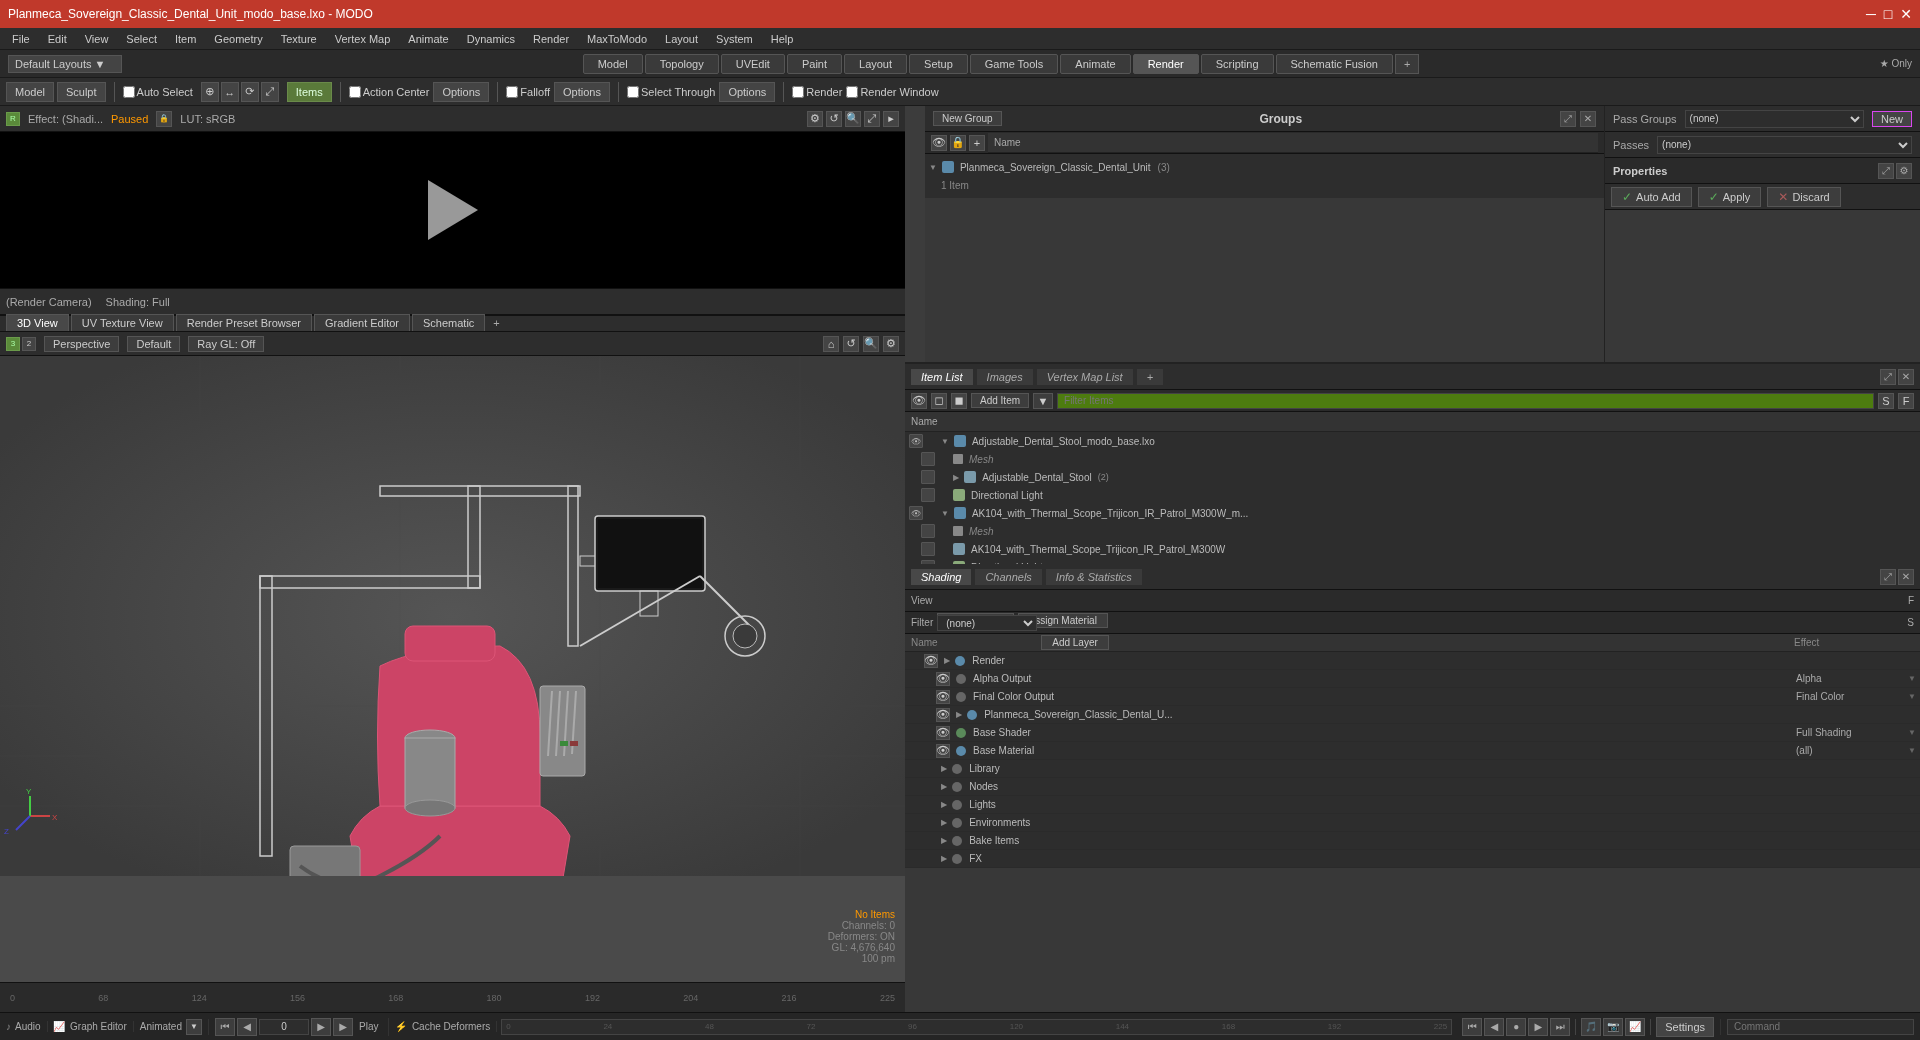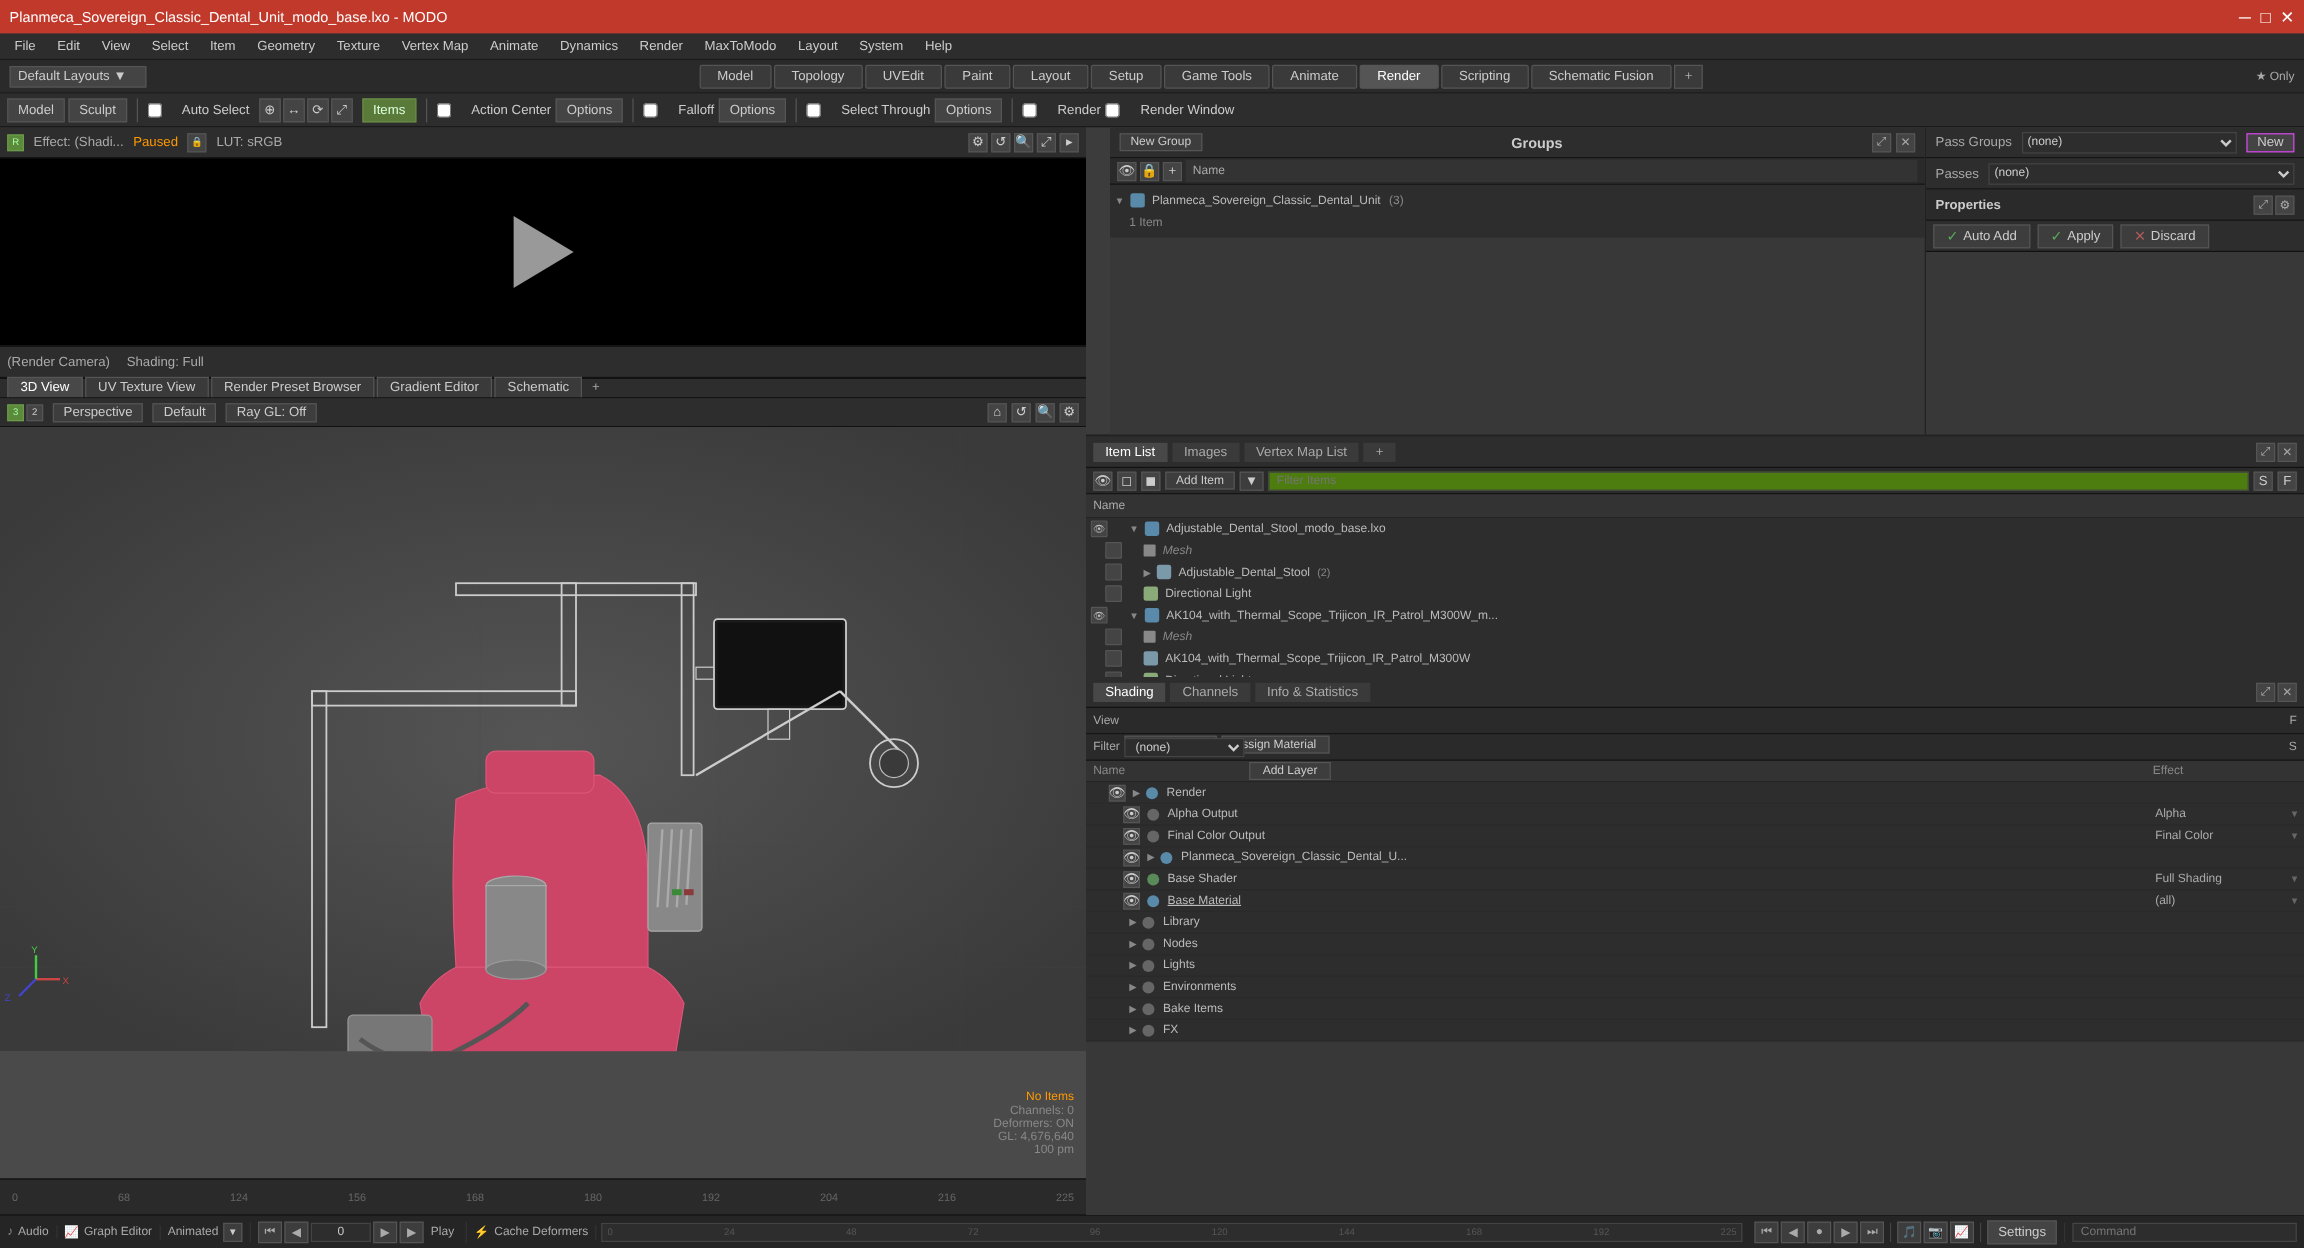--- a/index.html
+++ b/index.html
@@ -109,21 +109,21 @@
       font-size: 11px;
       cursor: pointer;
       height: 20px;
       display: flex;
       align-items: center;
       gap: 3px;
       white-space: nowrap;
     }
     .toolbar-btn.active { background: #5a7a3a; border-color: #6a8a4a; color: #dfd; }
     .toolbar-separator { width: 1px; height: 20px; background: #555; margin: 0 4px; }
-    .toolbar-checkbox { display: flex; align-items: center; gap: 17px; }
+    .toolbar-checkbox { display: flex; align-items: center; gap: 2px; }
     .toolbar-checkbox input { width: 12px; height: 12px; }
 
     
     #left-panel {
       display: flex;
       flex-direction: column;
       width: 905px;
       min-width: 905px;
     }
 
@@ -289,20 +289,21 @@
       padding: 0 6px;
       gap: 4px;
       border-bottom: 1px solid #111;
     }
     .panel-tab {
       padding: 2px 10px;
       background: #3a3a3a;
       color: #aaa;
       font-size: 11px;
       cursor: pointer;
+      font-style: italic;
     }
     .panel-tab.active { background: #484848; color: white; }
 
     #item-list-toolbar {
       background: #2a2a2a;
       height: 22px;
       display: flex;
       align-items: center;
       padding: 0 6px;
       gap: 4px;
@@ -1088,21 +1089,21 @@
             <span class="shader-effect-val">
               <span>Full Shading</span>
               <span class="effect-dropdown-arrow">▼</span>
             </span>
           </div>
 
           <div class="shader-row shader-indent-1">
             <div style="width:12px;"></div>
             <div class="toolbar-btn" style="width:14px;height:14px;padding:0;justify-content:center;margin-right:3px;">👁</div>
             <span class="shader-icon-dot"></span>
-            <span style="margin-left:4px;flex:1;text-decoration:underline;">Base Material</span>
+            <span style="margin-left:4px;flex:1;">Base Material</span>
             <span class="shader-effect-val">
               <span>(all)</span>
               <span class="effect-dropdown-arrow">▼</span>
             </span>
           </div>
 
           <div class="shader-row">
             <div style="width:12px;"></div>
             <div style="width:14px;"></div>
             <span class="shader-group-arrow">▶</span>

